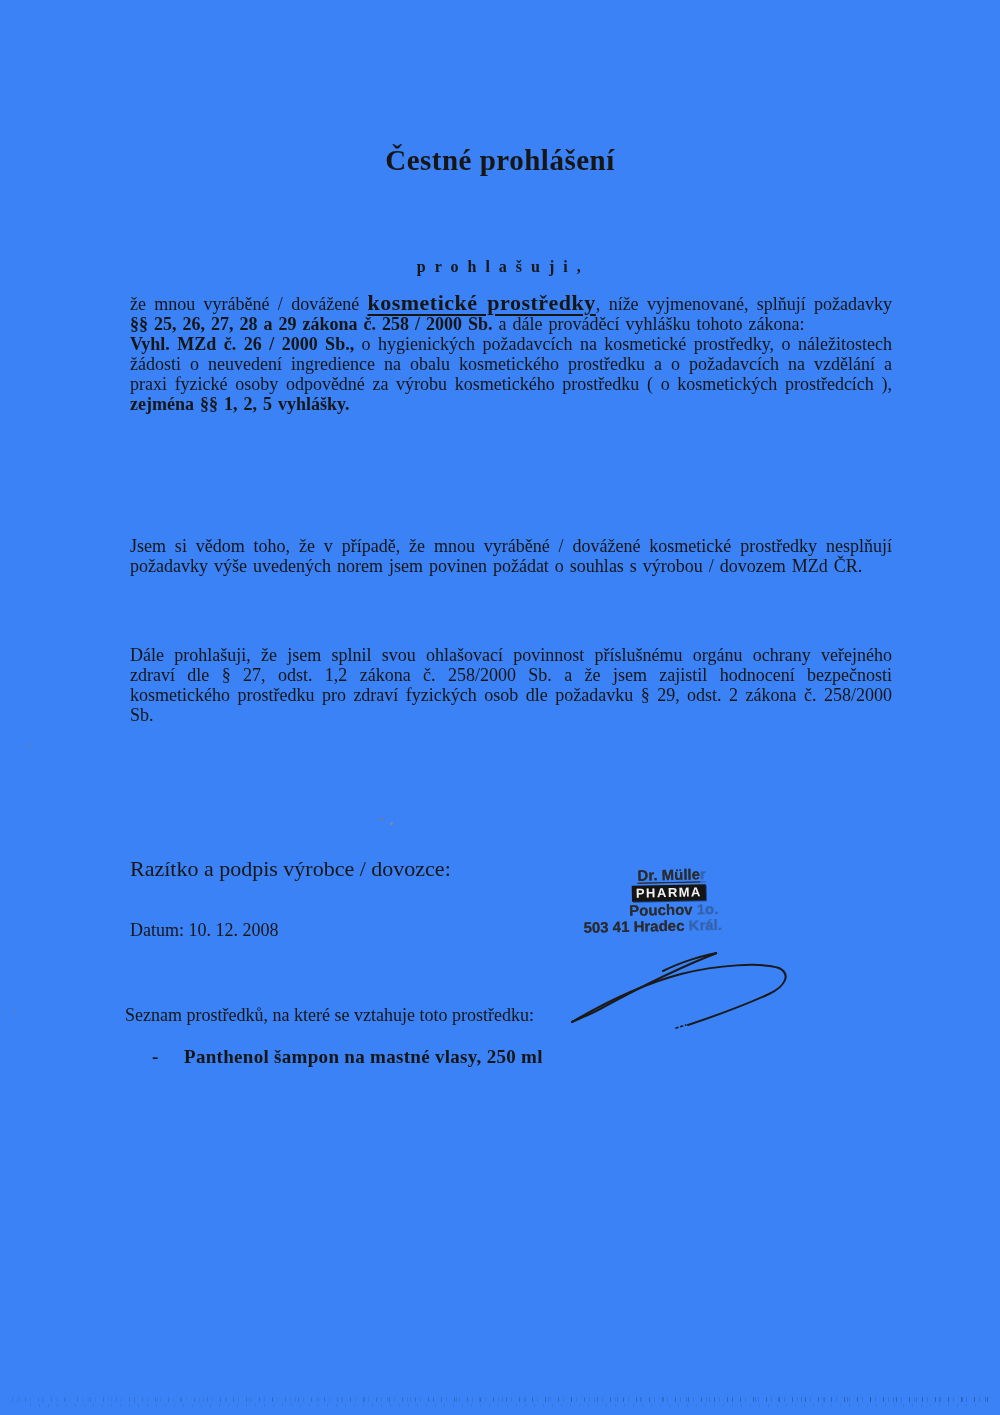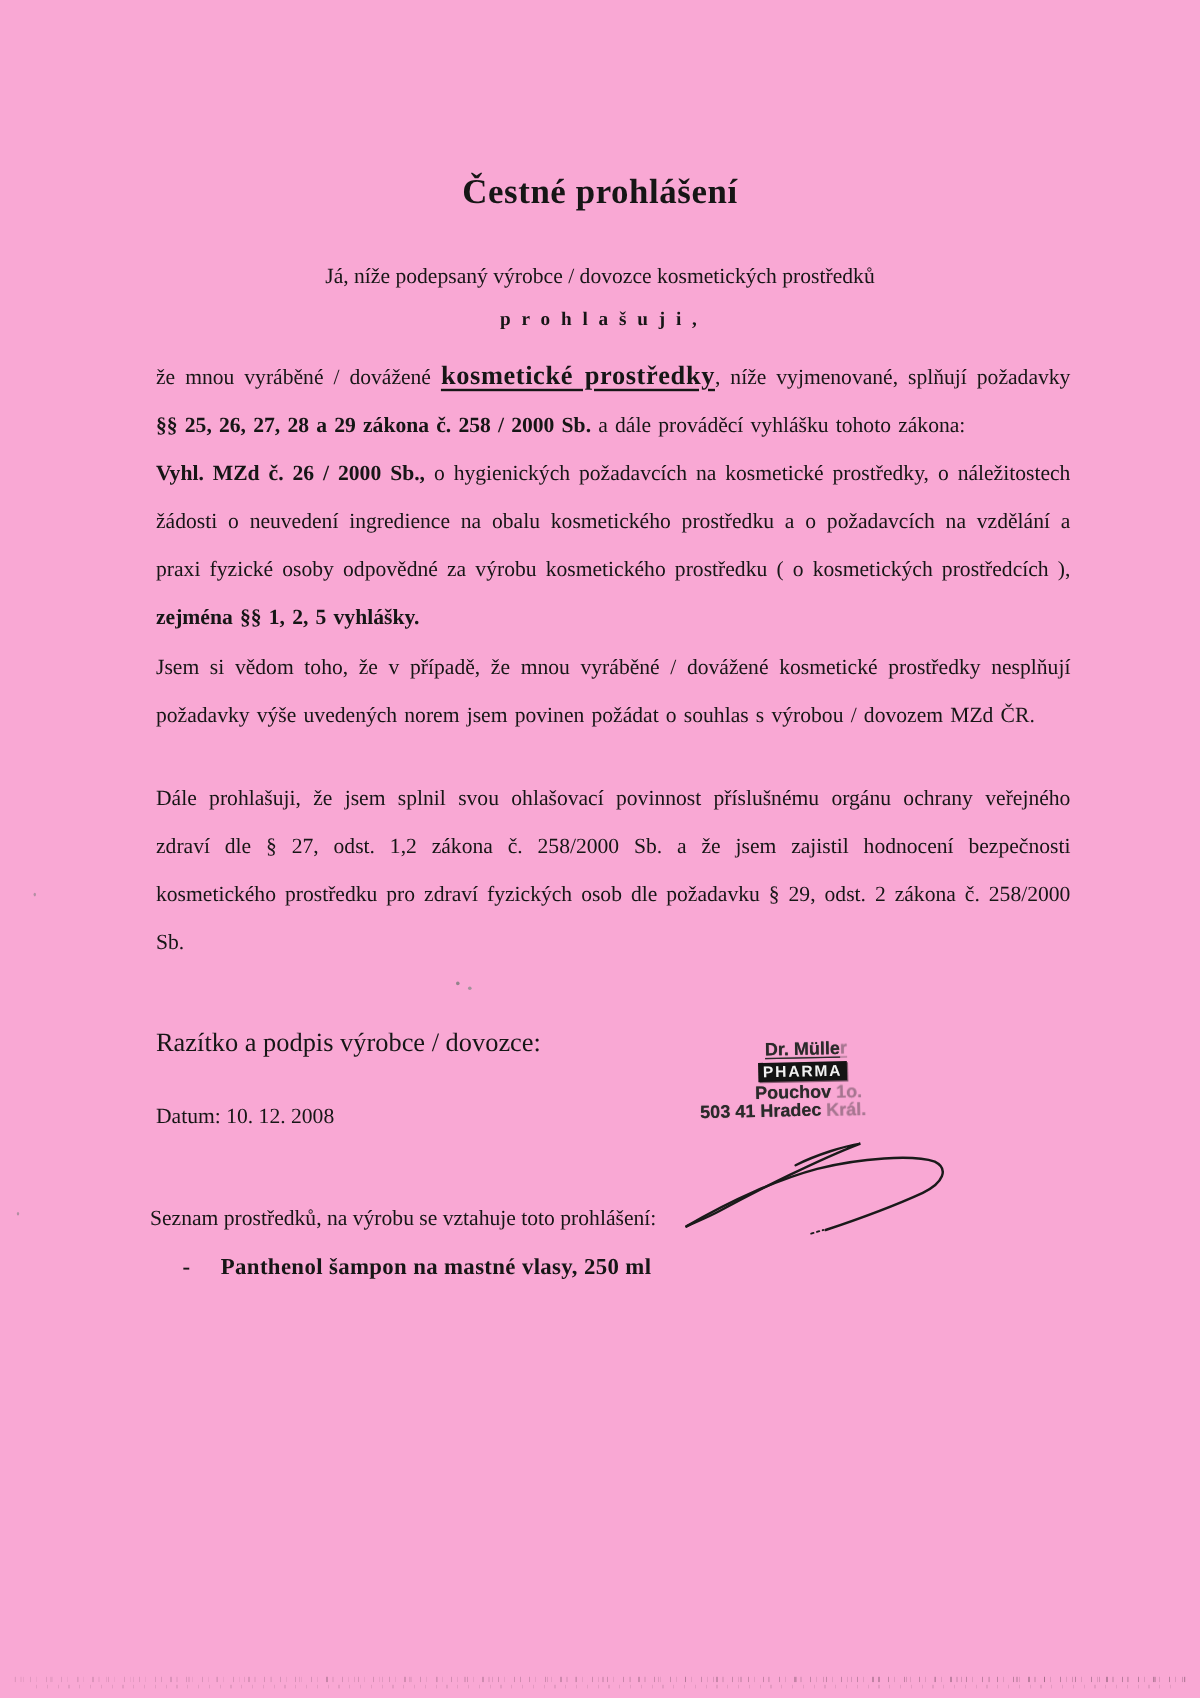--- a/index.html
+++ b/index.html
@@ -1,20 +1,20 @@
 <!DOCTYPE html>
 <html><head>
 <meta charset="utf-8">
 <style>
   html, body { margin: 0; padding: 0; background: #e8e8e8; }
   .page {
     position: relative;
     width: 1000px;
     height: 1415px;
-    background: #f9a8d4;
+    background: #3b82f6;
     font-family: "Liberation Serif", "DejaVu Serif", serif;
     color: #161616;
     overflow: hidden;
   }
   .abs { position: absolute; margin: 0; }
   .center { left: 0; width: 1000px; text-align: center; }
 
   .title {
     top: 144px;
     font-size: 29px;
@@ -26,21 +26,21 @@
     top: 258px;
     font-size: 16px;
     font-weight: bold;
     letter-spacing: 2.5px;
   }
 
   .para {
     left: 130px;
     width: 762px;
     font-size: 18px;
-    line-height: 40px;
+    line-height: 20px;
     text-align: justify;
     word-spacing: 1.5px;
   }
   .para1 { top: 293px; }
   .para2 { top: 536px; }
   .para3 { top: 645px; }
 
   .bold { font-weight: bold; }
   .key-phrase {
     font-weight: bold;
@@ -121,21 +121,20 @@
     opacity: 0.35;
   }
 </style>
 </head>
 <body>
 
 <div class="page">
 
   <h1 class="abs center title">Čestné prohlášení</h1>
 
-  <p class="abs center intro">Já, níže podepsaný výrobce / dovozce kosmetických prostředků</p>
 
   <p class="abs center declare">p r o h l a š u j i ,</p>
 
   <p class="abs para para1"><span>že mnou vyráběné / dovážené  </span><span class="key-phrase">kosmetické prostředky</span><span>,  níže vyjmenované, splňují požadavky </span><span class="bold">§§ 25, 26, 27, 28 a 29 zákona č. 258 / 2000 Sb.</span><span> a dále prováděcí vyhlášku tohoto zákona:</span><br>
   <span class="bold">Vyhl. MZd č. 26 / 2000 Sb.,</span><span> o hygienických požadavcích na kosmetické prostředky, o náležitostech žádosti o neuvedení ingredience na obalu kosmetického prostředku a o požadavcích na vzdělání a praxi fyzické osoby odpovědné za výrobu kosmetického prostředku ( o kosmetických prostředcích ), </span><span class="bold">zejména §§ 1, 2, 5 vyhlášky.</span></p>
 
   <p class="abs para para2">Jsem si vědom toho, že v případě, že mnou vyráběné / dovážené kosmetické prostředky nesplňují požadavky výše uvedených norem jsem povinen požádat o souhlas s výrobou / dovozem MZd ČR.</p>
 
   <p class="abs para para3">Dále prohlašuji, že jsem splnil svou ohlašovací povinnost příslušnému orgánu ochrany veřejného zdraví dle § 27, odst. 1,2 zákona č. 258/2000 Sb. a že jsem zajistil hodnocení bezpečnosti kosmetického prostředku pro zdraví fyzických osob dle požadavku § 29, odst. 2 zákona č. 258/2000 Sb.</p>
 
@@ -153,21 +152,21 @@
     <div class="stamp-line3"><span>Pouchov</span><span class="faded"> 1o.</span></div>
     <div class="stamp-line4"><span>503 41 Hradec</span><span class="faded"> Král.</span></div>
   </div>
 
   <svg class="signature" width="250" height="90" viewBox="0 0 250 90" fill="none">
     <path d="M 108,26 C 126,17 149,10 162,8 C 128,21 78,46 45,64 C 34,70 23,74 17,77" stroke="#1a1a1a" stroke-width="2" stroke-linecap="round" fill="none"></path>
     <path d="M 17,77 C 56,54 96,37 126,29 C 162,20 206,17 224,23 C 236,29 231,41 214,49 C 190,60 160,71 133,80" stroke="#1a1a1a" stroke-width="2" stroke-linecap="round" fill="none"></path>
     <path d="M 121,83 L 131,80" stroke="#1a1a1a" stroke-width="1.6" stroke-linecap="round" stroke-dasharray="2,3" fill="none"></path>
   </svg>
 
-  <p class="abs seznam">Seznam prostředků, na výrobu se vztahuje toto prohlášení:</p>
+  <p class="abs seznam">Seznam prostředků, na které se vztahuje toto prostředku:</p>
 
   <div class="abs bullet-line">
     <span class="dash">-</span>
     <span class="item-text">Panthenol šampon na mastné vlasy, 250 ml</span>
   </div>
 
   <div class="scan-noise"></div>
   <div class="scan-noise2"></div>
 
 </div>

